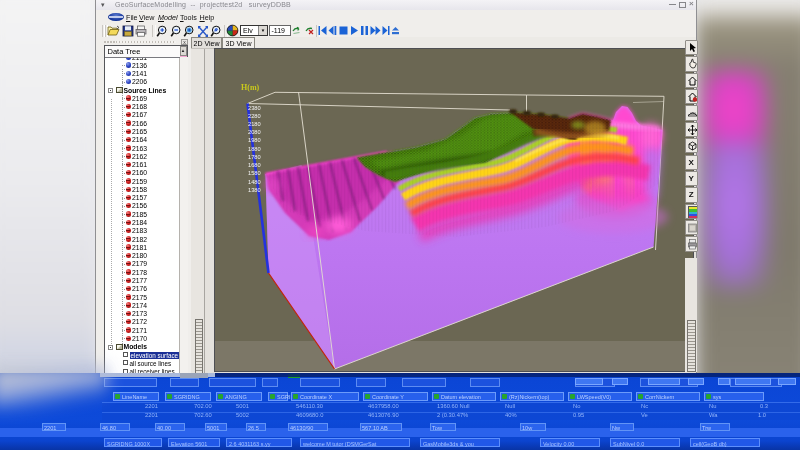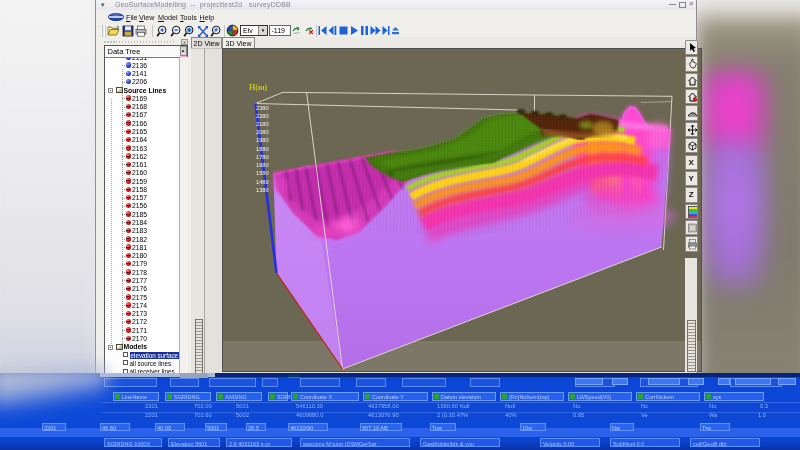--- a/index.html
+++ b/index.html
@@ -46,21 +46,21 @@
 .chk .bx{position:absolute;left:18px;top:0.8px;width:5px;height:5px;border:1px solid #555;background:#fff;box-sizing:border-box;}
 .chk .tx{left:25px;font-size:6.3px;}
 .chk.sel .tx{background:#1a2f96;color:#fff;padding:0 1px;}
 #rpane{left:95px;top:37px;width:505px;height:338px;background:#e4e1dc;}
 .tabbar{position:absolute;left:0;top:0;width:505px;height:11px;background:#eceae6;border-bottom:1px solid #c5c2bc;}
 .tab{position:absolute;top:0;height:11px;box-sizing:border-box;border:1px solid #8a8880;border-bottom:none;font-size:7px;text-align:center;padding-top:1.5px;color:#000;}
 #tab2d{left:0px;width:31px;background:#e2dfda;}
 #tab3d{left:31px;width:33px;background:#f2f0ed;}
 #lsb{left:0px;top:12px;width:14px;height:326px;background:#e8e5e0;border-right:1px solid #a8a5a0;box-sizing:border-box;}
 #lsb .thumb{position:absolute;left:4px;top:270px;width:8px;height:55px;border:1px solid #77746e;box-sizing:border-box;background:repeating-linear-gradient(180deg,#e6e3dd 0 2px,#9a968e 2px 3px);}
-#vpwrap{left:32px;top:12px;width:478px;height:322px;outline:1px solid #4e4f53;}
+#vpwrap{left:24px;top:12px;width:478px;height:322px;outline:1px solid #4e4f53;}
 #rtb{left:493.5px;top:3px;width:13.5px;height:218px;}
 .rbtn{position:absolute;left:0.5px;width:12.5px;height:15.4px;background:#ece9e4;border:1px solid #908d88;box-sizing:border-box;border-radius:1px;text-align:center;font-size:8px;line-height:13px;color:#111;overflow:hidden;}
 .rbtn svg{position:absolute;left:0.5px;top:1px;}
 .rbtn b{font-family:"Liberation Sans",sans-serif;font-weight:bold;}
 #rsb{left:494px;top:221px;width:12px;height:114px;background:#e8e5e0;}
 #rsb .thumb{position:absolute;left:1.5px;top:62px;width:9px;height:52px;border:1px solid #77746e;box-sizing:border-box;background:repeating-linear-gradient(180deg,#e6e3dd 0 2px,#9a968e 2px 3px);}
 #blue{left:0;top:373px;width:800px;height:77px;background:linear-gradient(180deg,#0a40c8 0%,#0b46d6 10%,#0d4ad9 60%,#0b44cf 88%,#0939b4 96%,#0834a6 100%);}
 #blue .bbox{position:absolute;height:9px;background:#1c52de;border:0.7px solid #5d8cf2;box-sizing:border-box;}
 #blue .bbox2{position:absolute;background:#2760ec;border:0.7px solid #6c9bfa;box-sizing:border-box;}
 #blue .bbox2 i{position:absolute;left:1px;top:1.5px;width:5px;height:5px;background:#27a52c;border-radius:1px;}
@@ -83,21 +83,21 @@
     <div class="abs" id="titlebar"></div>
     <div class="abs" id="chev">▾</div>
     <div class="abs" id="titletxt">GeoSurfaceModelling&nbsp; --&nbsp; projecttest2d&nbsp;&nbsp; surveyDDBB</div>
     <div class="abs" style="left:573px;top:3.5px;width:7px;height:1.6px;background:#86868a;"></div>
     <div class="abs" style="left:583px;top:1.5px;width:5px;height:4.5px;border:1.2px solid #86868a;"></div>
     <div class="abs" style="left:593px;top:0px;width:8px;height:8px;font-size:8px;line-height:8px;color:#86868a;font-weight:bold;">×</div>
     <div class="abs" id="menubar"></div>
     <div class="abs" id="logo"></div>
     <div class="abs menu" style="left:30px;"><u>F</u>ile</div>
     <div class="abs menu" style="left:43px;"><u>V</u>iew</div>
-    <div class="abs menu" style="left:62px;"><u>M</u>odel</div>
+    <div class="abs menu" style="left:62px;font-style:italic;"><u>M</u>odel</div>
     <div class="abs menu" style="left:84px;"><u>T</u>ools</div>
     <div class="abs menu" style="left:103.5px;"><u>H</u>elp</div>
     <div class="abs" id="toolbar"></div>
     <div class="abs grip" style="left:6px;"></div>
     <div class="abs grip" style="left:9px;"></div>
     <div class="abs sep" style="left:55.5px;"></div>
     <div class="abs sep" style="left:127.5px;"></div>
 
 <svg class="abs" style="left:11px;top:24px;" width="13" height="13" viewBox="0 0 13 13">
  <path d="M1,11 L1,3 L4,3 L5,4.2 L10,4.2 L10,5.5" fill="#fdf6b0" stroke="#6b5a10" stroke-width="0.8"></path>

